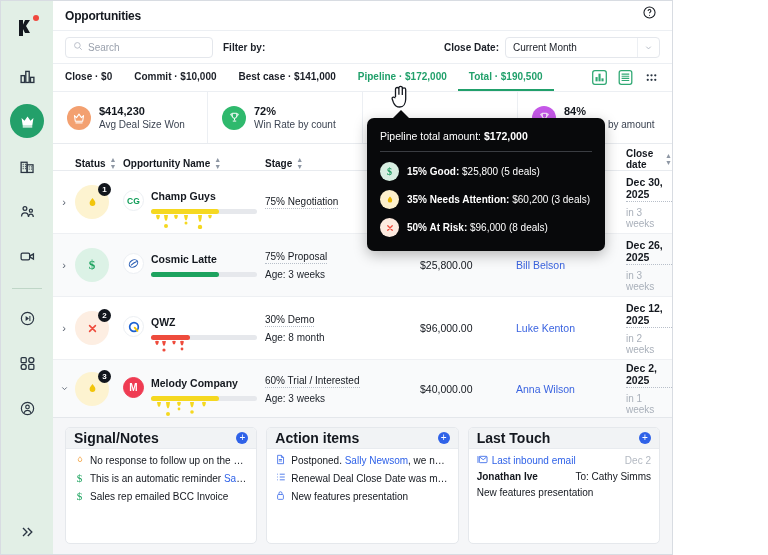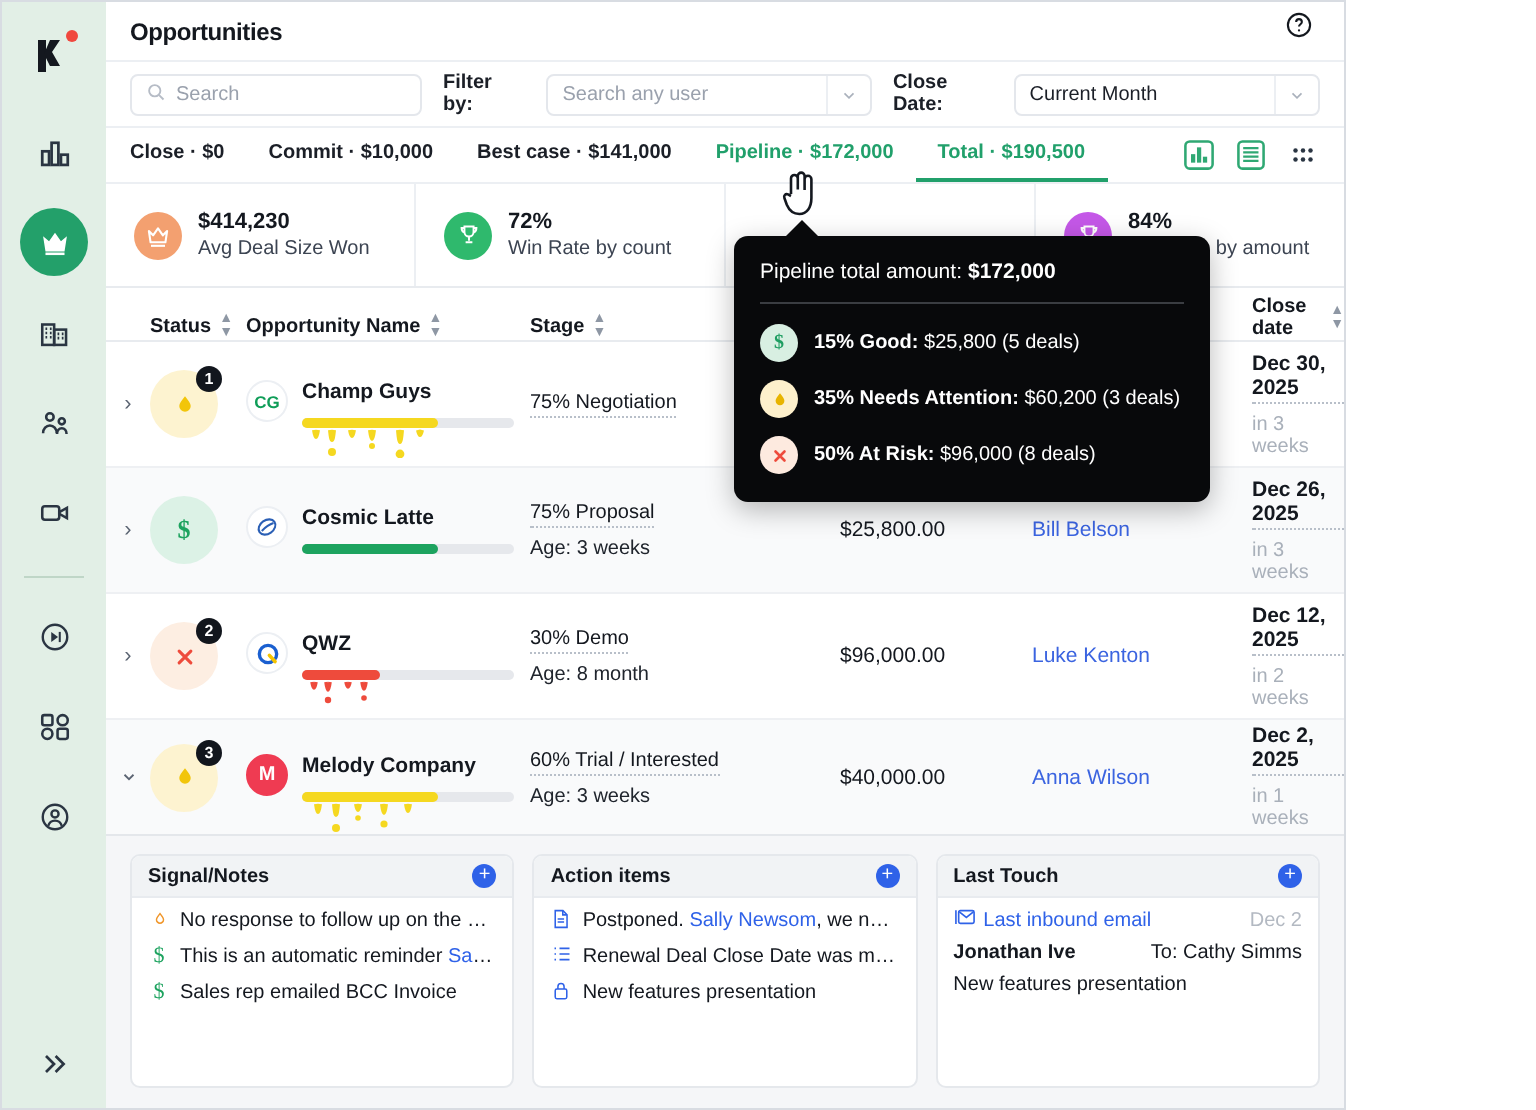--- a/index.html
+++ b/index.html
@@ -143,21 +143,21 @@
   
   .panels{
     flex:1; display:flex; gap:9px; padding:9px 12px 10px 12px; background:#f5f6f8;
     border-top:1px solid #e4e7eb; min-height:0;
   }
   .panel{ flex:1; background:#fff; border:1px solid #e5e8ec; border-radius:5px; overflow:hidden; display:flex; flex-direction:column;}
   .panel-h{
     height:21px; flex:0 0 21px; display:flex; align-items:center; padding:0 8px;
     background:#f1f3f5; border-bottom:1px solid #e8ebef;
   }
-  .panel-t{ font-size:10px; font-weight:700; }
+  .panel-t{ font-size:14px; font-weight:700; }
   .plus{
     margin-left:auto; width:12px;height:12px;border-radius:50%;background:#2f62e8;color:#fff;
     display:flex;align-items:center;justify-content:center;font-size:10px;line-height:10px;cursor:pointer;
   }
   .panel-b{ padding:5px 8px 4px; display:flex; flex-direction:column; gap:5px; }
   .pitem{ display:flex; gap:5px; font-size:10px; line-height:13px; align-items:flex-start; }
   .pitem .ic{ flex:0 0 11px; display:flex; justify-content:center; }
   .ptxt{ white-space:nowrap; overflow:hidden; text-overflow:ellipsis; }
   .lnk{ color:#2f62e8; }
   .lt-row{ display:flex; align-items:flex-end; font-size:10px; line-height:14px;}
@@ -302,28 +302,20 @@
           <svg width="10" height="10" viewBox="0 0 16 16" fill="none" stroke="#b6bcc6" stroke-width="1.5">
               <circle cx="7" cy="7" r="4.5"></circle>
               <path d="M10.5 10.5L14 14"></path>
             </svg>
         </span>
         <span>Search</span>
       </div>
 
       <span class="lbl">Filter by:</span>
 
-      <div class="inputbox user">
-        <span>Search any user</span>
-        <span class="sel-caret">
-          <svg width="9" height="9" viewBox="0 0 16 16" fill="none" stroke="currentColor" stroke-width="1.5">
-              <path d="M4 6.5l4 4 4-4"></path>
-            </svg>
-        </span>
-      </div>
 
       <div class="closedate-wrap">
         <span class="lbl">Close Date:</span>
         <div class="inputbox cdate">
           <span>Current Month</span>
           <span class="sel-caret">
             <svg width="9" height="9" viewBox="0 0 16 16" fill="none" stroke="currentColor" stroke-width="1.5">
                 <path d="M4 6.5l4 4 4-4"></path>
               </svg>
           </span>

